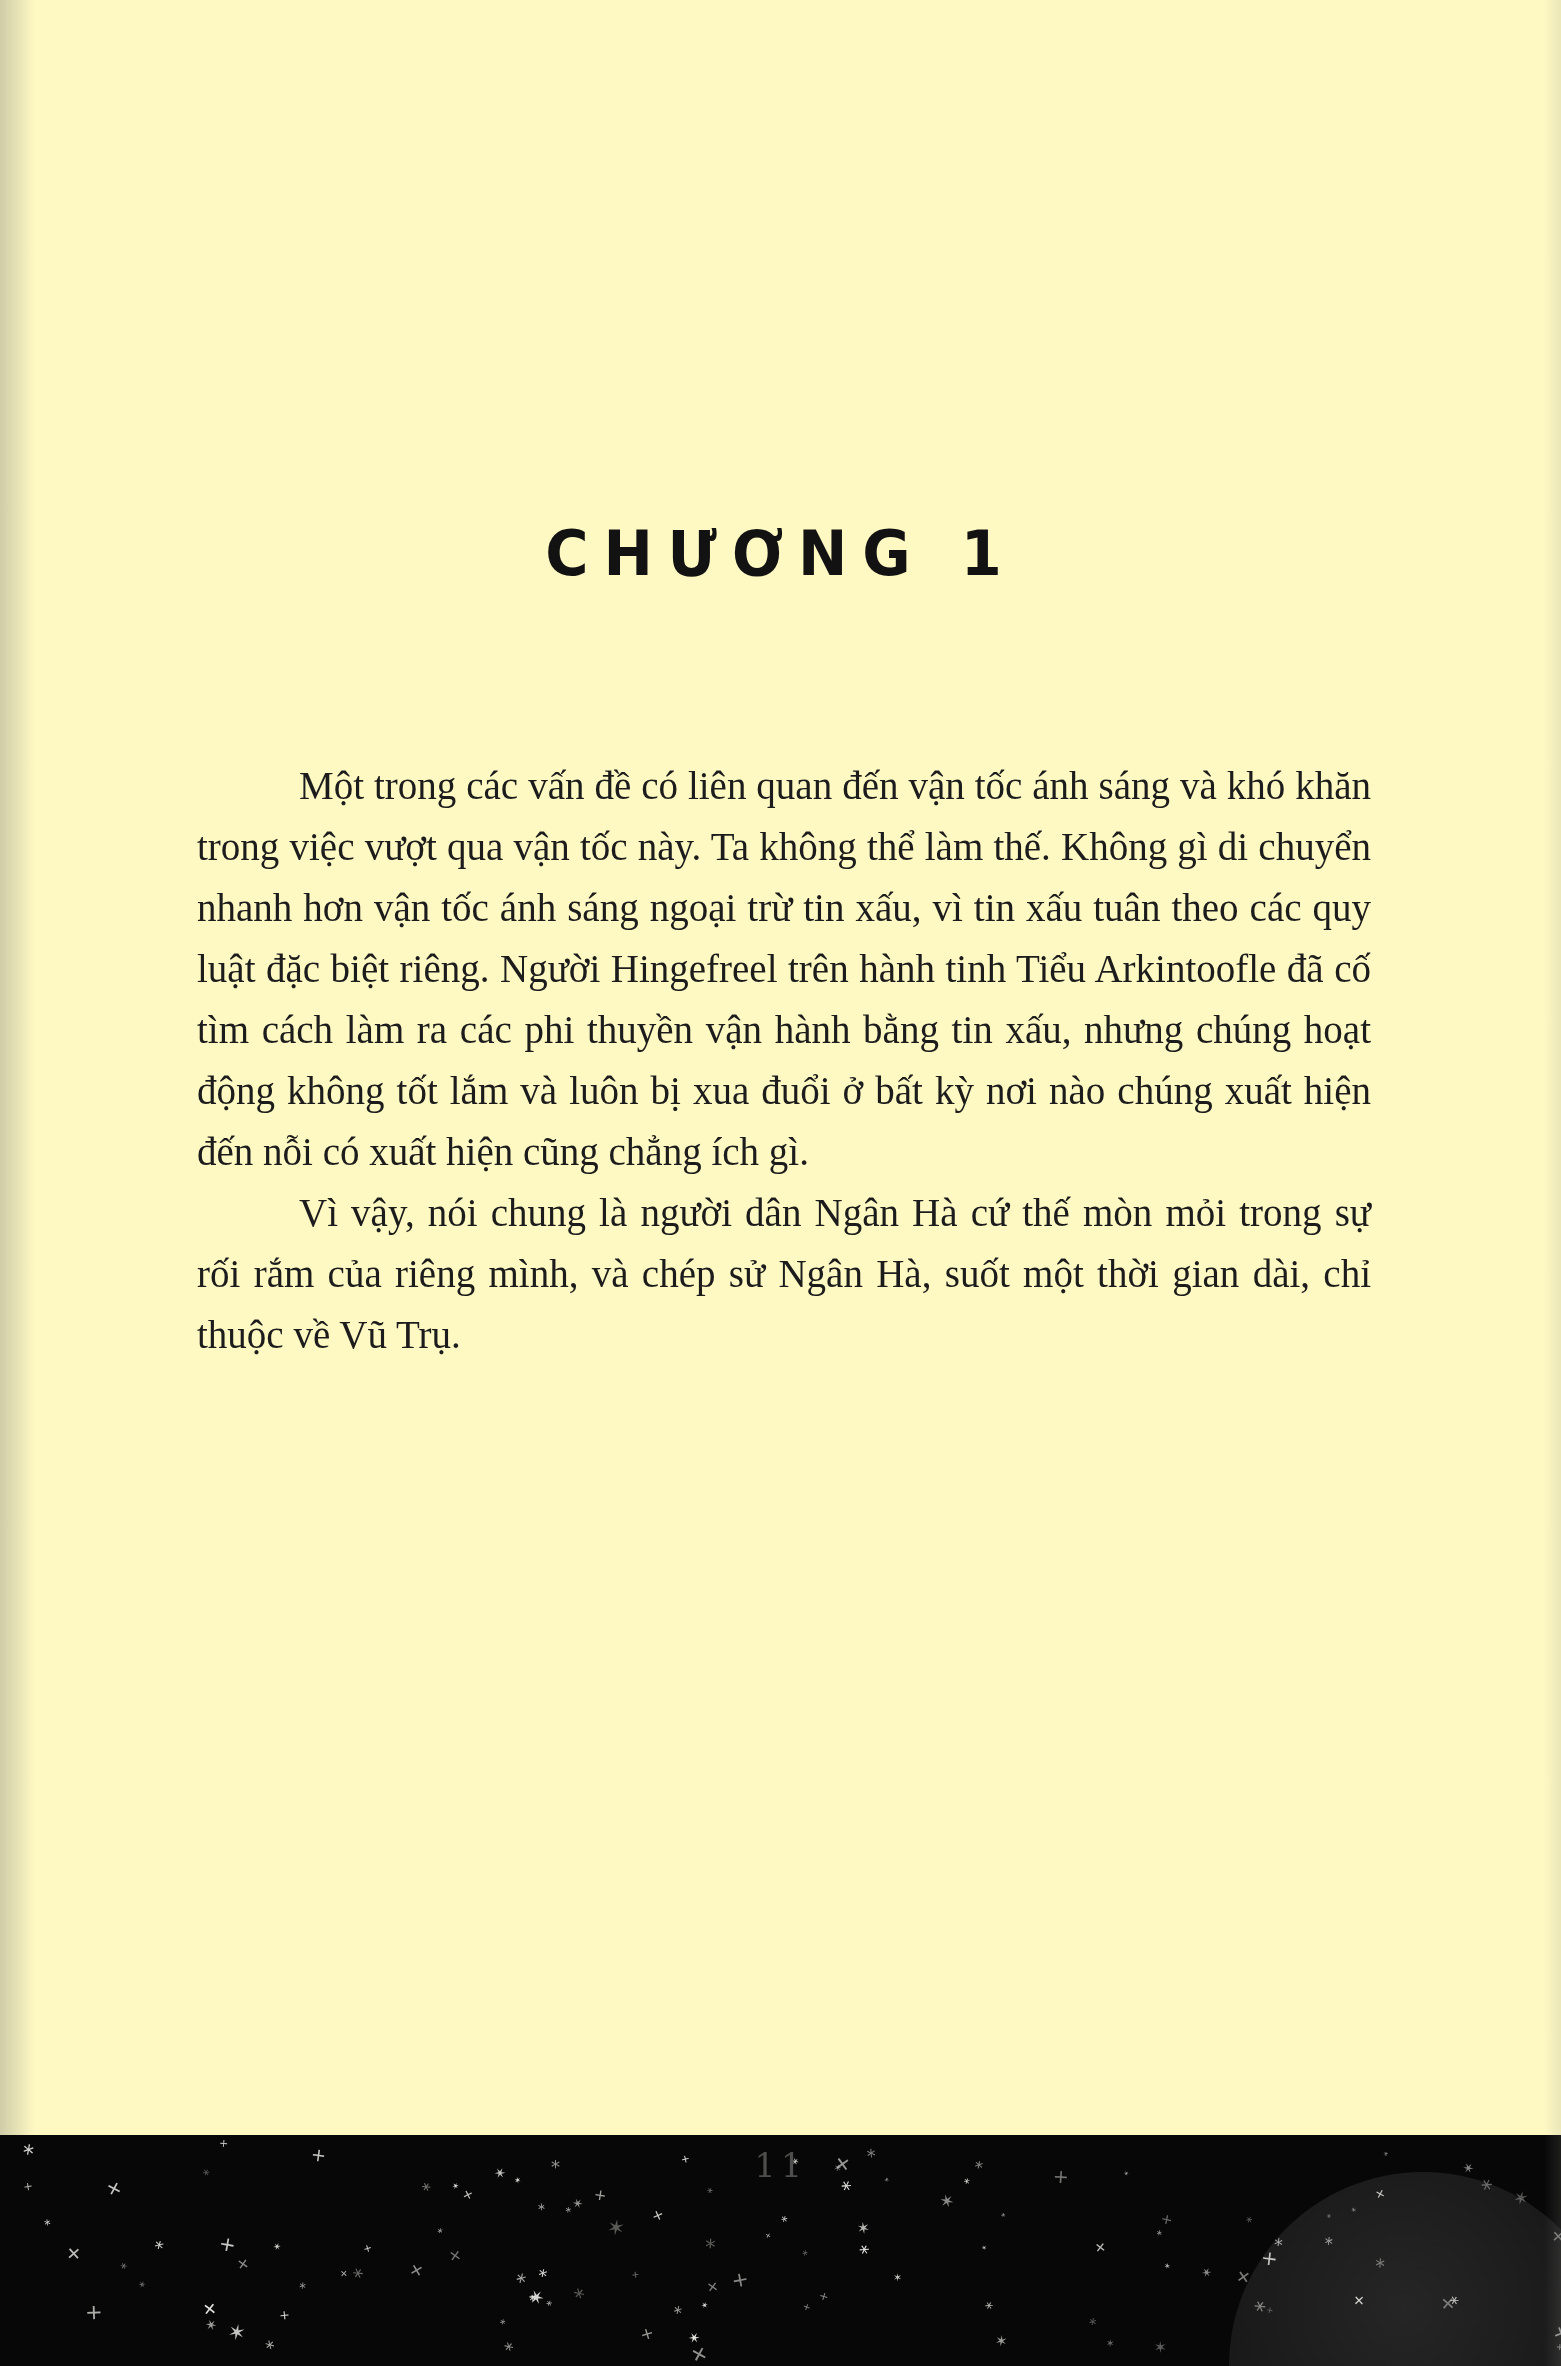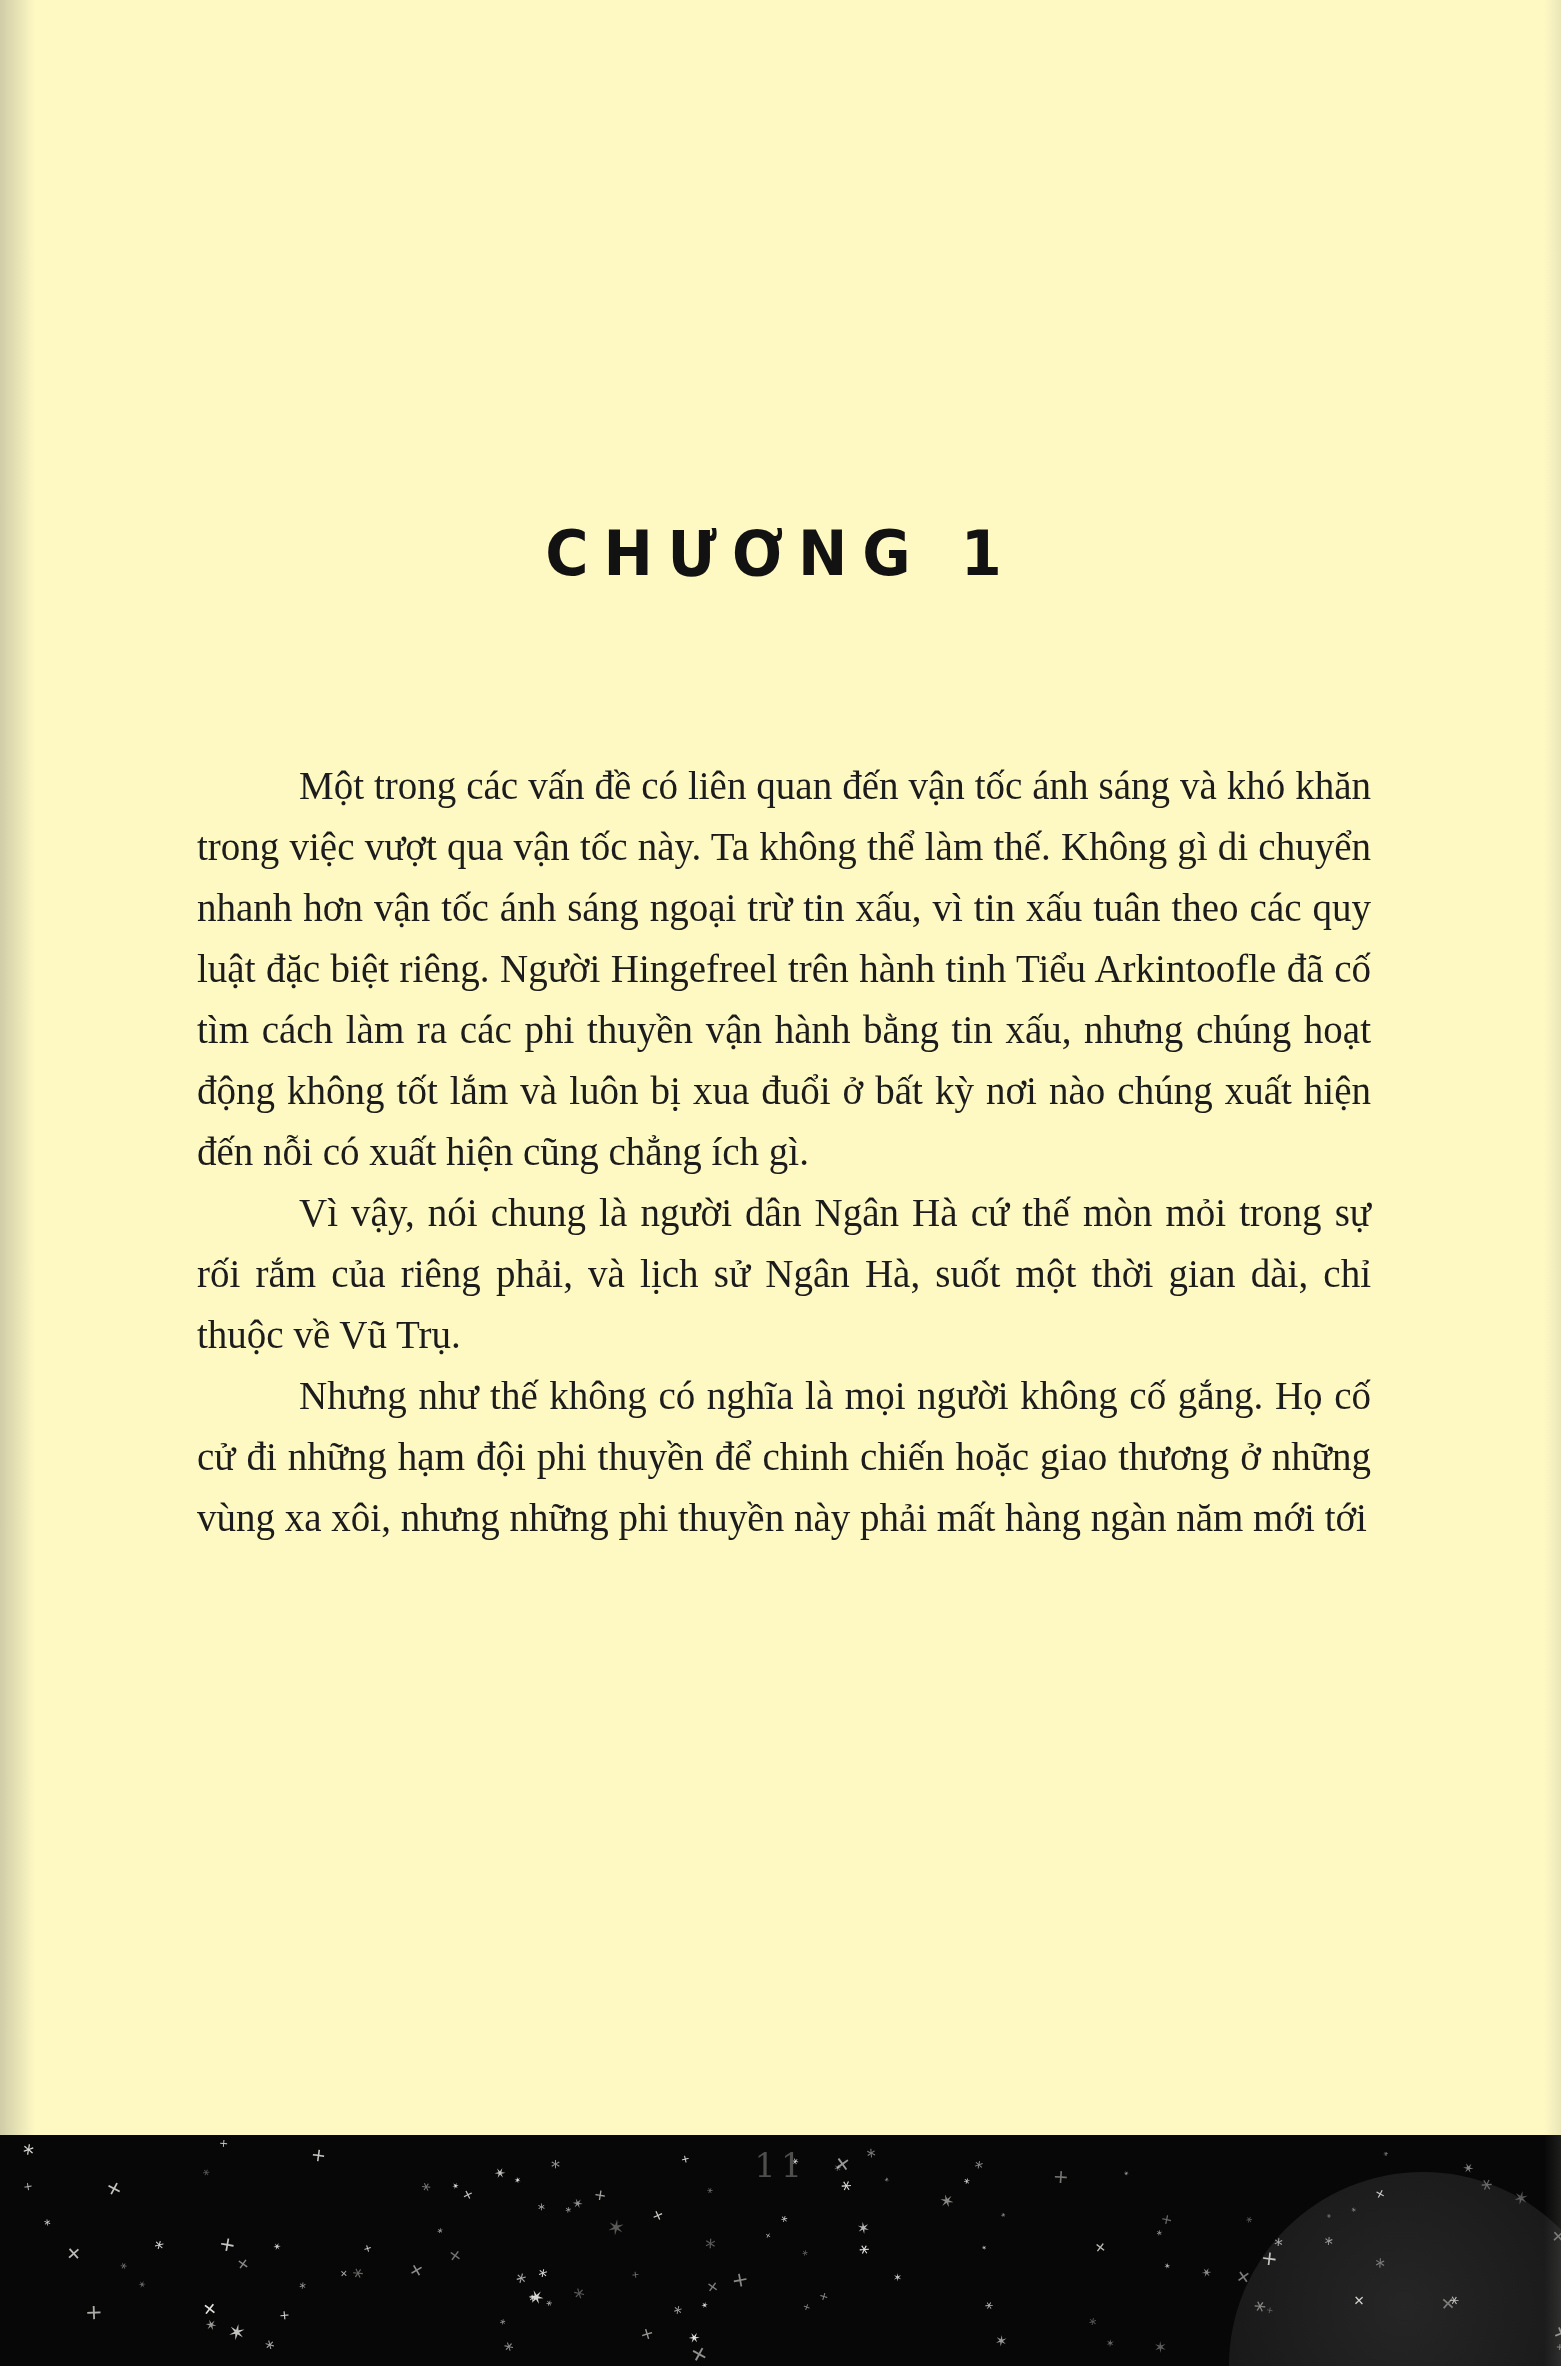--- a/index.html
+++ b/index.html
@@ -127,22 +127,21 @@
 </style>
 </head>
 <body>
 
 <div class="page">
 
   <h1 class="chapter-title">CHƯƠNG 1</h1>
 
   <div class="body-text">
     <p class="para">Một trong các vấn đề có liên quan đến vận tốc ánh sáng và khó khăn trong việc vượt qua vận tốc này. Ta không thể làm thế. Không gì di chuyển nhanh hơn vận tốc ánh sáng ngoại trừ tin xấu, vì tin xấu tuân theo các quy luật đặc biệt riêng. Người Hingefreel trên hành tinh Tiểu Arkintoofle đã cố tìm cách làm ra các phi thuyền vận hành bằng tin xấu, nhưng chúng hoạt động không tốt lắm và luôn bị xua đuổi ở bất kỳ nơi nào chúng xuất hiện đến nỗi có xuất hiện cũng chẳng ích gì.</p>
-    <p class="para">Vì vậy, nói chung là người dân Ngân Hà cứ thế mòn mỏi trong sự rối rắm của riêng phải, và lịch sử Ngân Hà, suốt một thời gian dài, chỉ thuộc về Vũ Trụ.</p>
-    <p class="para">Nhưng như thế không có nghĩa là mọi người không cố gắng. Họ cố cử đi những hạm đội phi thuyền để chinh chiến hoặc giao thương ở những vùng xa xôi, nhưng những phi thuyền này phải mất hàng ngàn năm mới tới</p>
+    <p class="para">Vì vậy, nói chung là người dân Ngân Hà cứ thế mòn mỏi trong sự rối rắm của riêng mình, và chép sử Ngân Hà, suốt một thời gian dài, chỉ thuộc về Vũ Trụ.</p>
   </div>
 
   <div class="footer">
     <div class="planet"></div>
     <div class="stars">
         <span style="left: 819px; top: 156px; font-size: 11.3px; opacity: 0.59; transform: rotate(17deg);">+</span>
         <span style="left: 800px; top: 113px; font-size: 11.2px; opacity: 0.42; transform: rotate(73deg);">*</span>
         <span style="left: 706px; top: 52px; font-size: 11px; opacity: 0.47; transform: rotate(29deg);">*</span>
         <span style="left: 1261px; top: 113px; font-size: 20px; opacity: 0.83; transform: rotate(7deg);">+</span>
         <span style="left: 205px; top: 183px; font-size: 14.2px; opacity: 0.66; transform: rotate(40deg);">✶</span>

